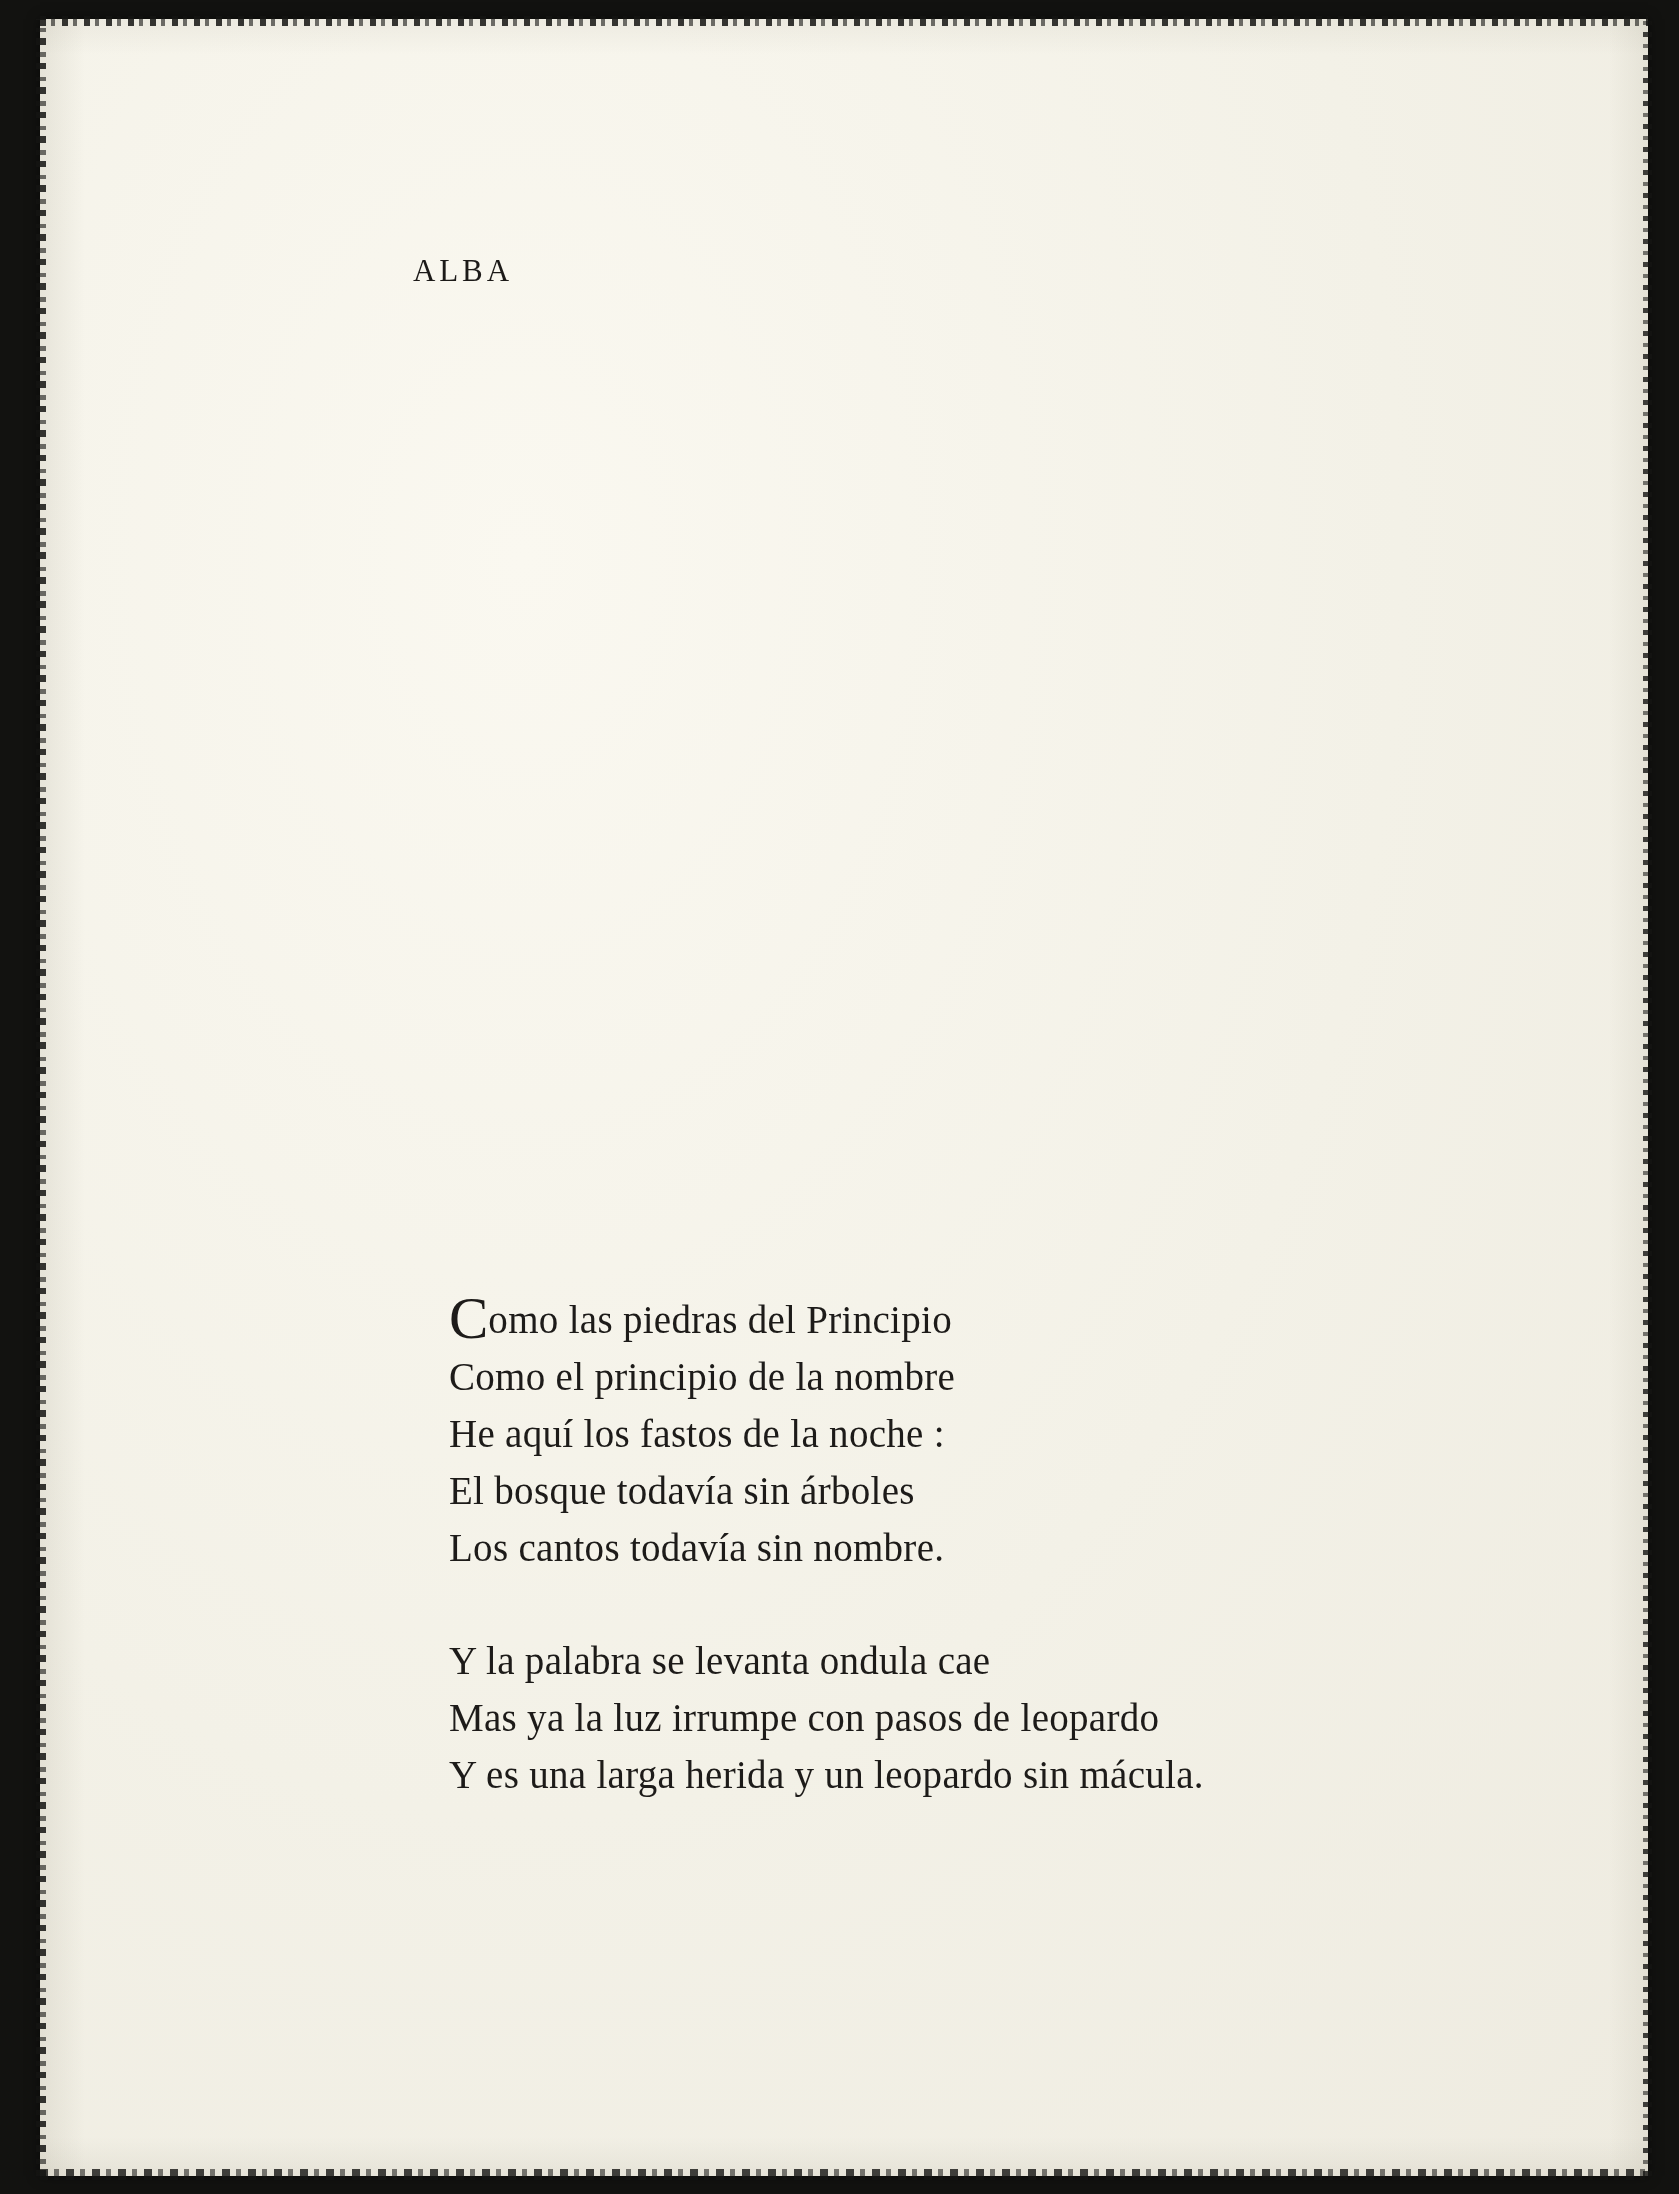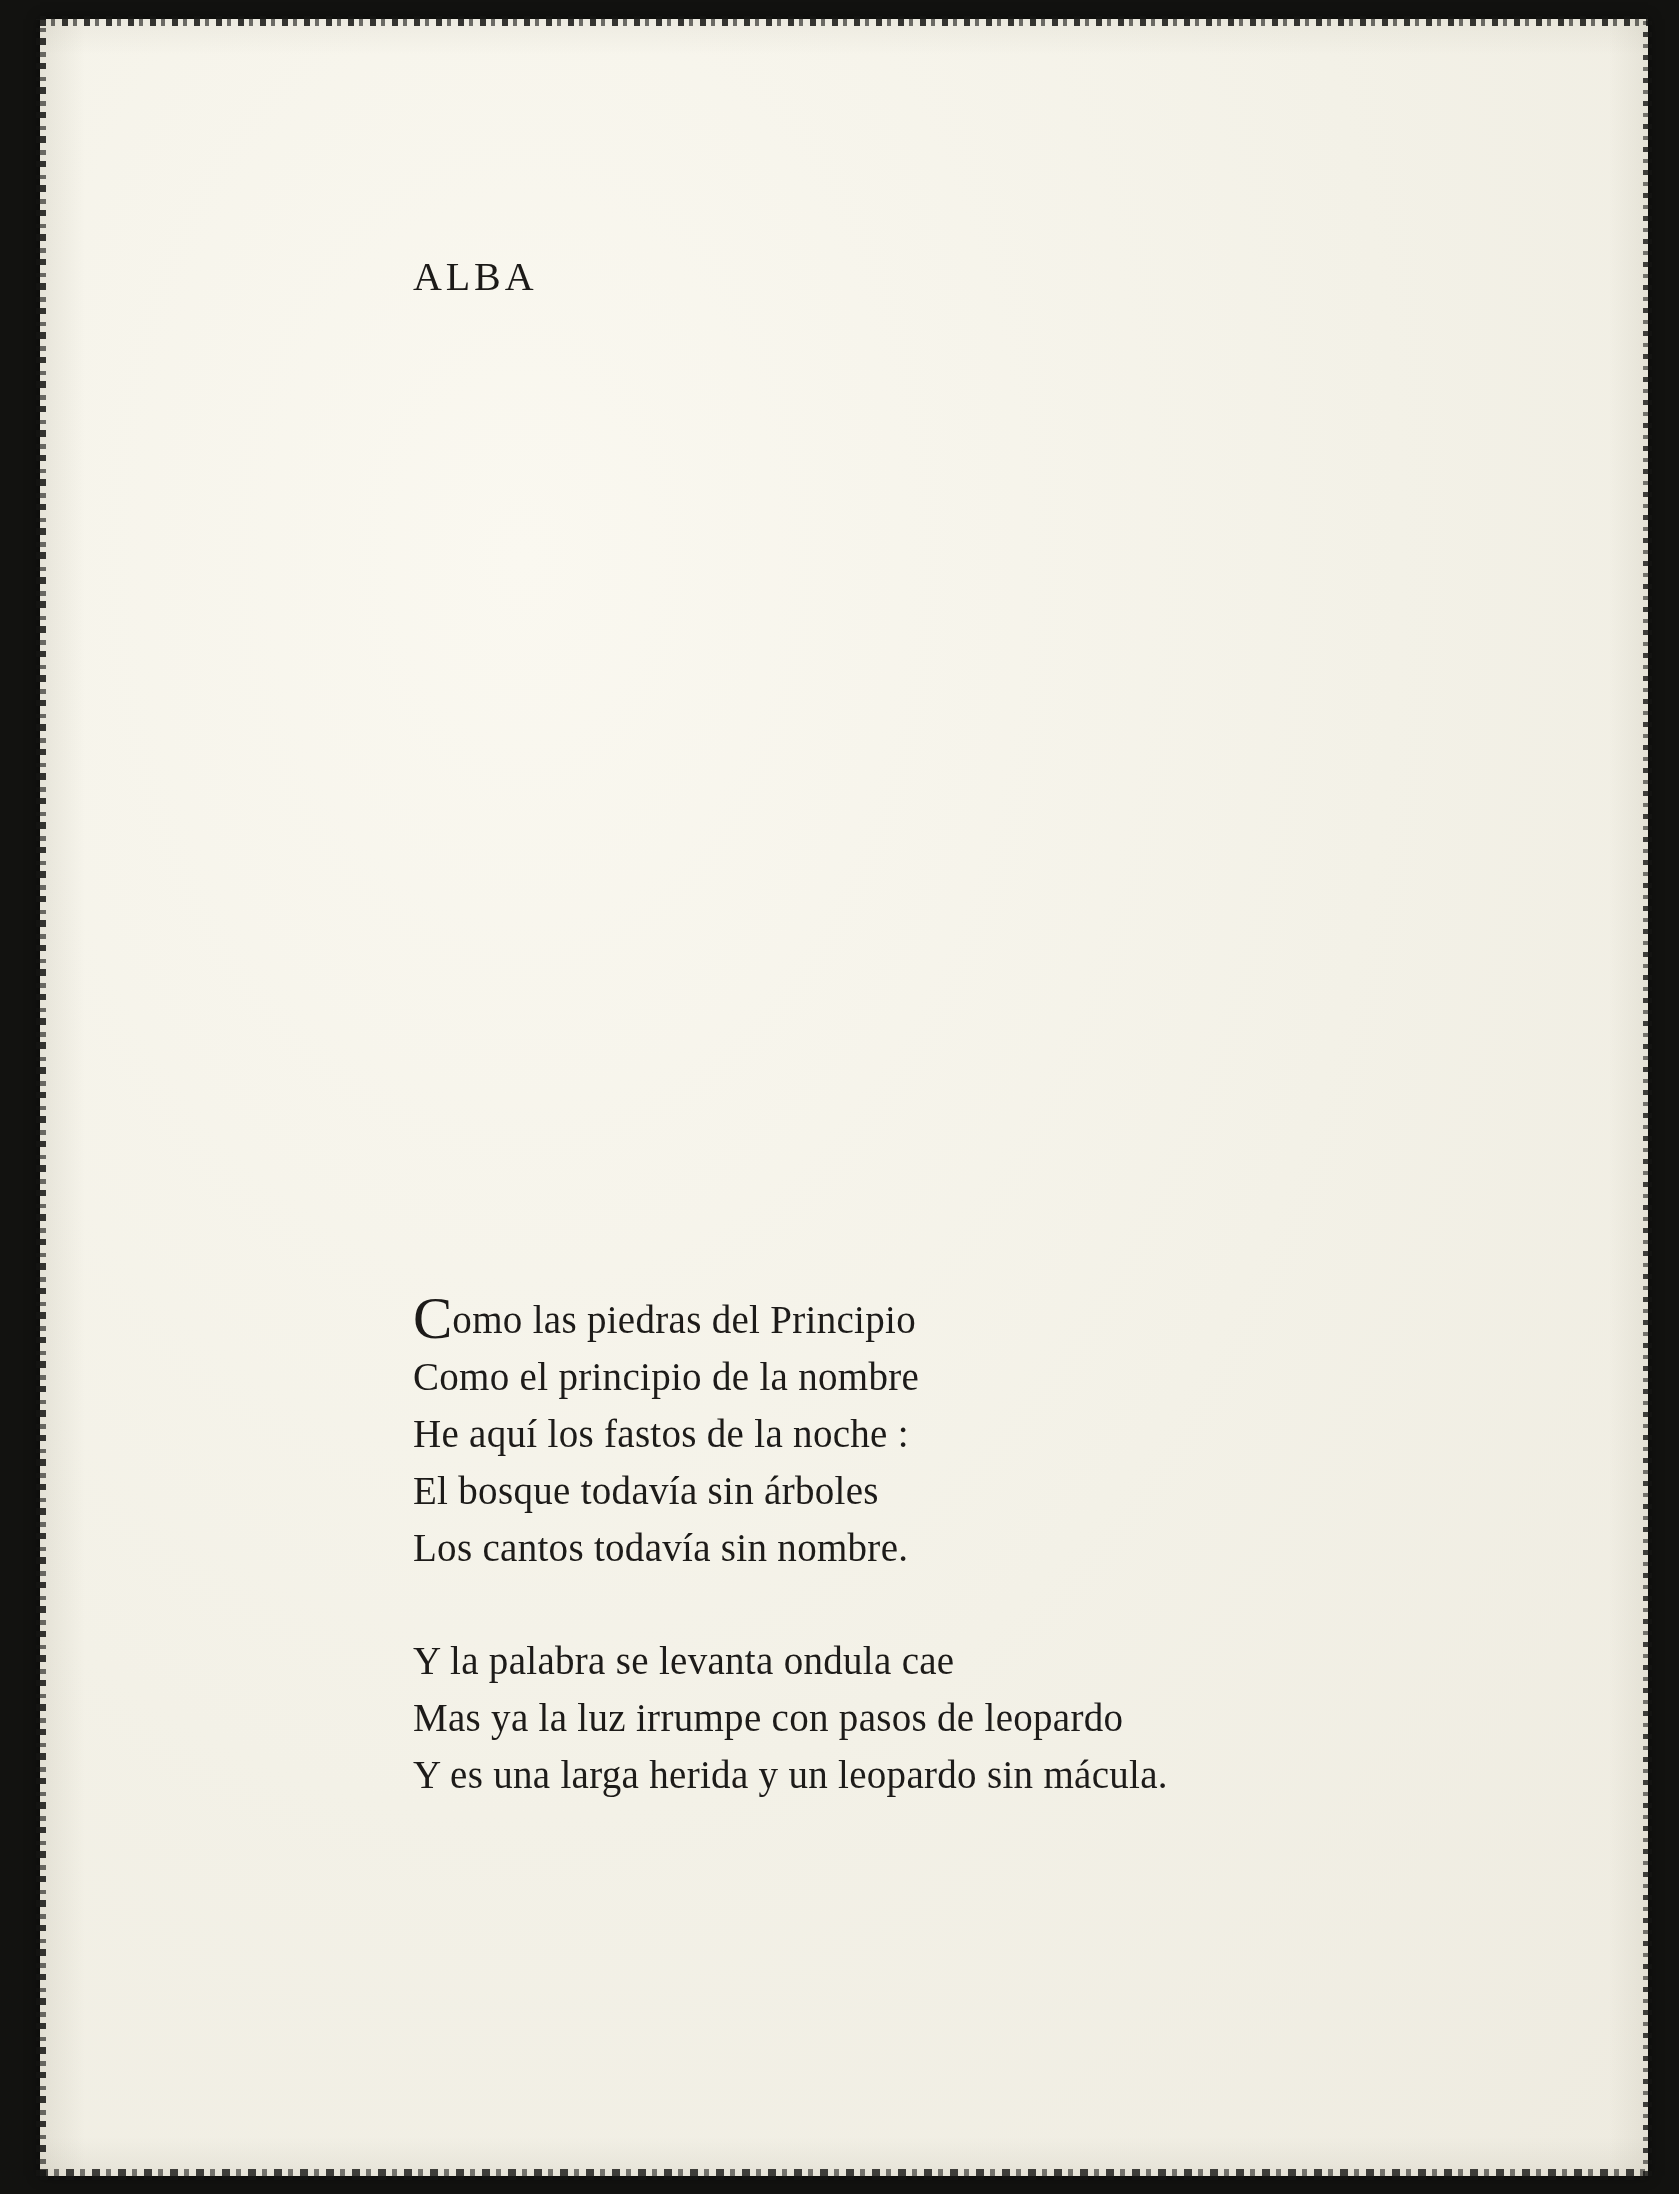--- a/index.html
+++ b/index.html
@@ -97,21 +97,21 @@
   
   .content {
     position: absolute;
     inset: 0;
   }
 
   .poem-title {
     position: absolute;
     left: 373px;
     top: 234px;
-    font-size: 40px;
+    font-size: 31px;
     letter-spacing: 3.9px;
     color: #1c1a18;
     font-family: "Liberation Serif", serif;
     white-space: pre;
   }
 
   .stanzas {
     position: absolute;
     left: 373px;
     top: 1272px;
@@ -123,20 +123,21 @@
 
   .stanza {
     margin: 0 0 56px 0;
   }
   .stanza:last-child { margin-bottom: 0; }
 
   .line {
     white-space: pre;
     font-size: 39px;
     letter-spacing: 0.3px;
+    margin-left: 36px;
   }
 
   
   .line.first-line {
     text-indent: 0;
   }
   .dropcap {
     font-size: 59px;
     line-height: 0.72;
     vertical-align: -5.2px;

